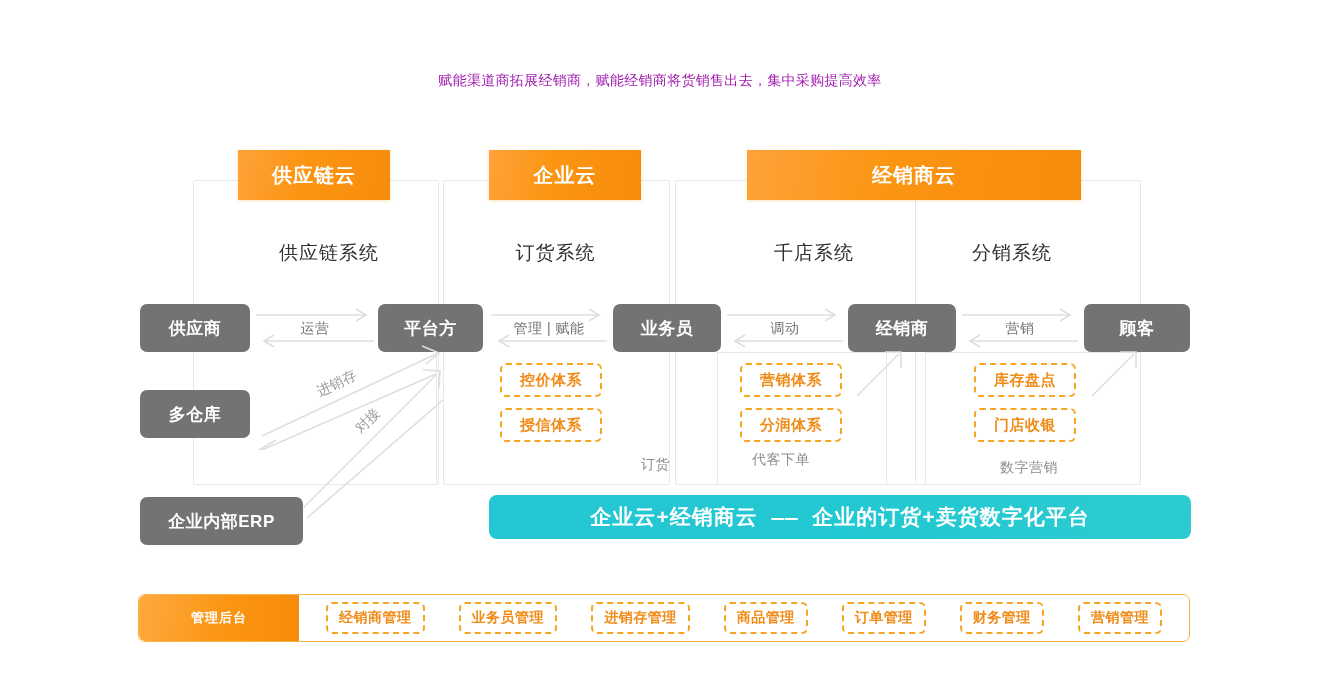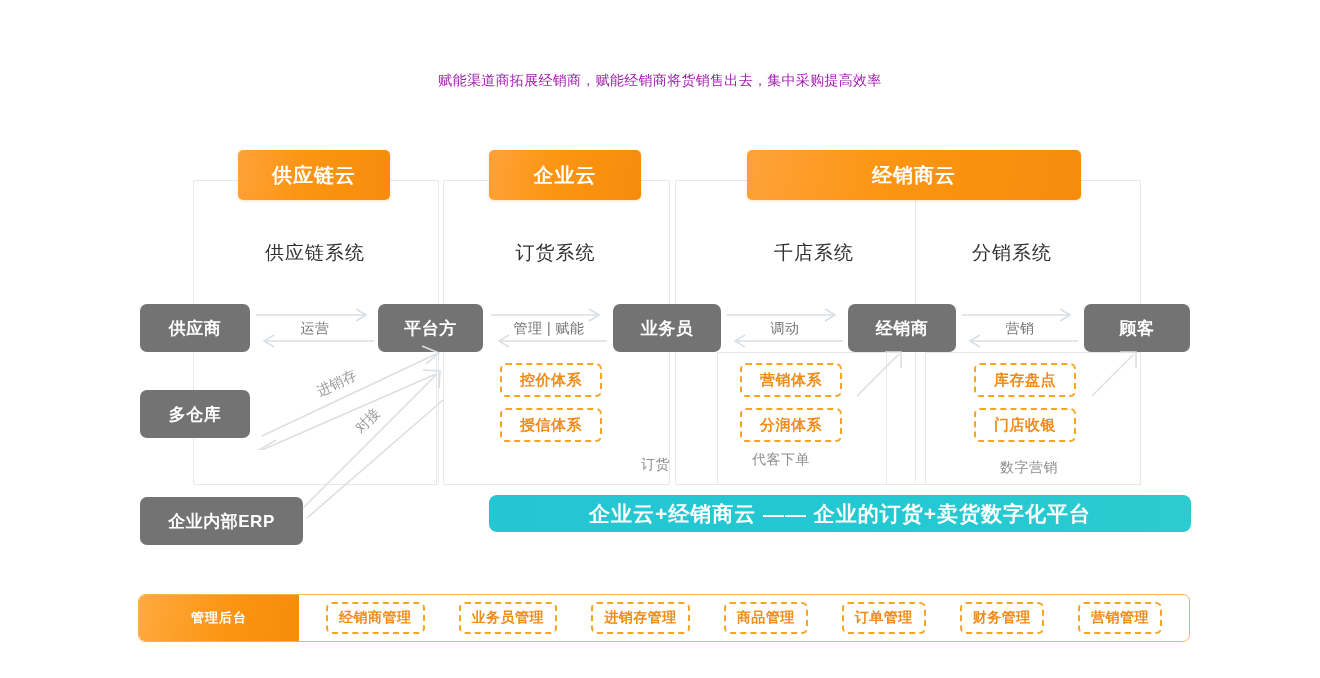--- a/index.html
+++ b/index.html
@@ -30,21 +30,21 @@
     position:absolute;
     border:1px solid #e6e8ea;
     border-radius:2px;
     background:transparent;
   }
 
   
   .cloud-badge{
     position:absolute;
     height:50px;
-    border-radius:5px;
+    border-radius:0;
     background:linear-gradient(100deg,#ffa23a 0%,#fb9512 42%,#f78c0c 100%);
     color:#ffffff;
     font-size:20px;font-weight:bold;
     display:flex;align-items:center;justify-content:center;
     letter-spacing:1px;
     box-shadow:0 1px 3px rgba(240,140,20,.25);
   }
 
   
   .sys-label{
@@ -176,21 +176,21 @@
   <div class="cloud-badge" style="left:238px;top:150px;width:152px;">
     <span>供应链云</span>
   </div>
   <div class="cloud-badge" style="left:489px;top:150px;width:152px;">
     <span>企业云</span>
   </div>
   <div class="cloud-badge" style="left:747px;top:150px;width:334px;">
     <span>经销商云</span>
   </div>
 
-  <div class="sys-label" style="left:193px;top:240px;width:244px;">供应链系统</div>
+  <div class="sys-label" style="left:193px;top:240px;width:244px;padding-left:14px;">供应链系统</div>
   <div class="sys-label" style="left:443px;top:240px;width:225px;">订货系统</div>
   <div class="sys-label" style="left:700px;top:240px;width:228px;">千店系统</div>
   <div class="sys-label" style="left:908px;top:240px;width:208px;">分销系统</div>
 
   <div class="node" style="left:140px;top:304px;width:110px;">
     <span>供应商</span>
   </div>
   <div class="node" style="left:378px;top:304px;width:105px;">
     <span>平台方</span>
   </div>
@@ -294,21 +294,21 @@
     <svg width="60" height="50" viewBox="0 0 60 50">
       <path d="M2 48 L44 6 M30 4 L46 4 L46 20" fill="none" stroke="#dcdfe2" stroke-width="1.6"></path>
     </svg>
   </div>
   <div style="position:absolute;left:855px;top:348px;width:60px;height:50px;">
     <svg width="60" height="50" viewBox="0 0 60 50">
       <path d="M2 48 L44 6 M30 4 L46 4 L46 20" fill="none" stroke="#dcdfe2" stroke-width="1.6"></path>
     </svg>
   </div>
 
-  <div class="teal-banner" style="left:489px;top:495px;width:702px;height:37px;">
+  <div class="teal-banner" style="left:489px;top:495px;width:702px;height:44px;font-family:Liberation Mono, monospace;">
     <span>企业云+经销商云 —— 企业的订货+卖货数字化平台</span>
   </div>
 
   <div class="admin-bar" style="left:138px;top:594px;width:1052px;">
     <div class="admin-title">管理后台</div>
     <div class="admin-items">
       <div class="admin-chip">经销商管理</div>
       <div class="admin-chip">业务员管理</div>
       <div class="admin-chip">进销存管理</div>
       <div class="admin-chip">商品管理</div>

